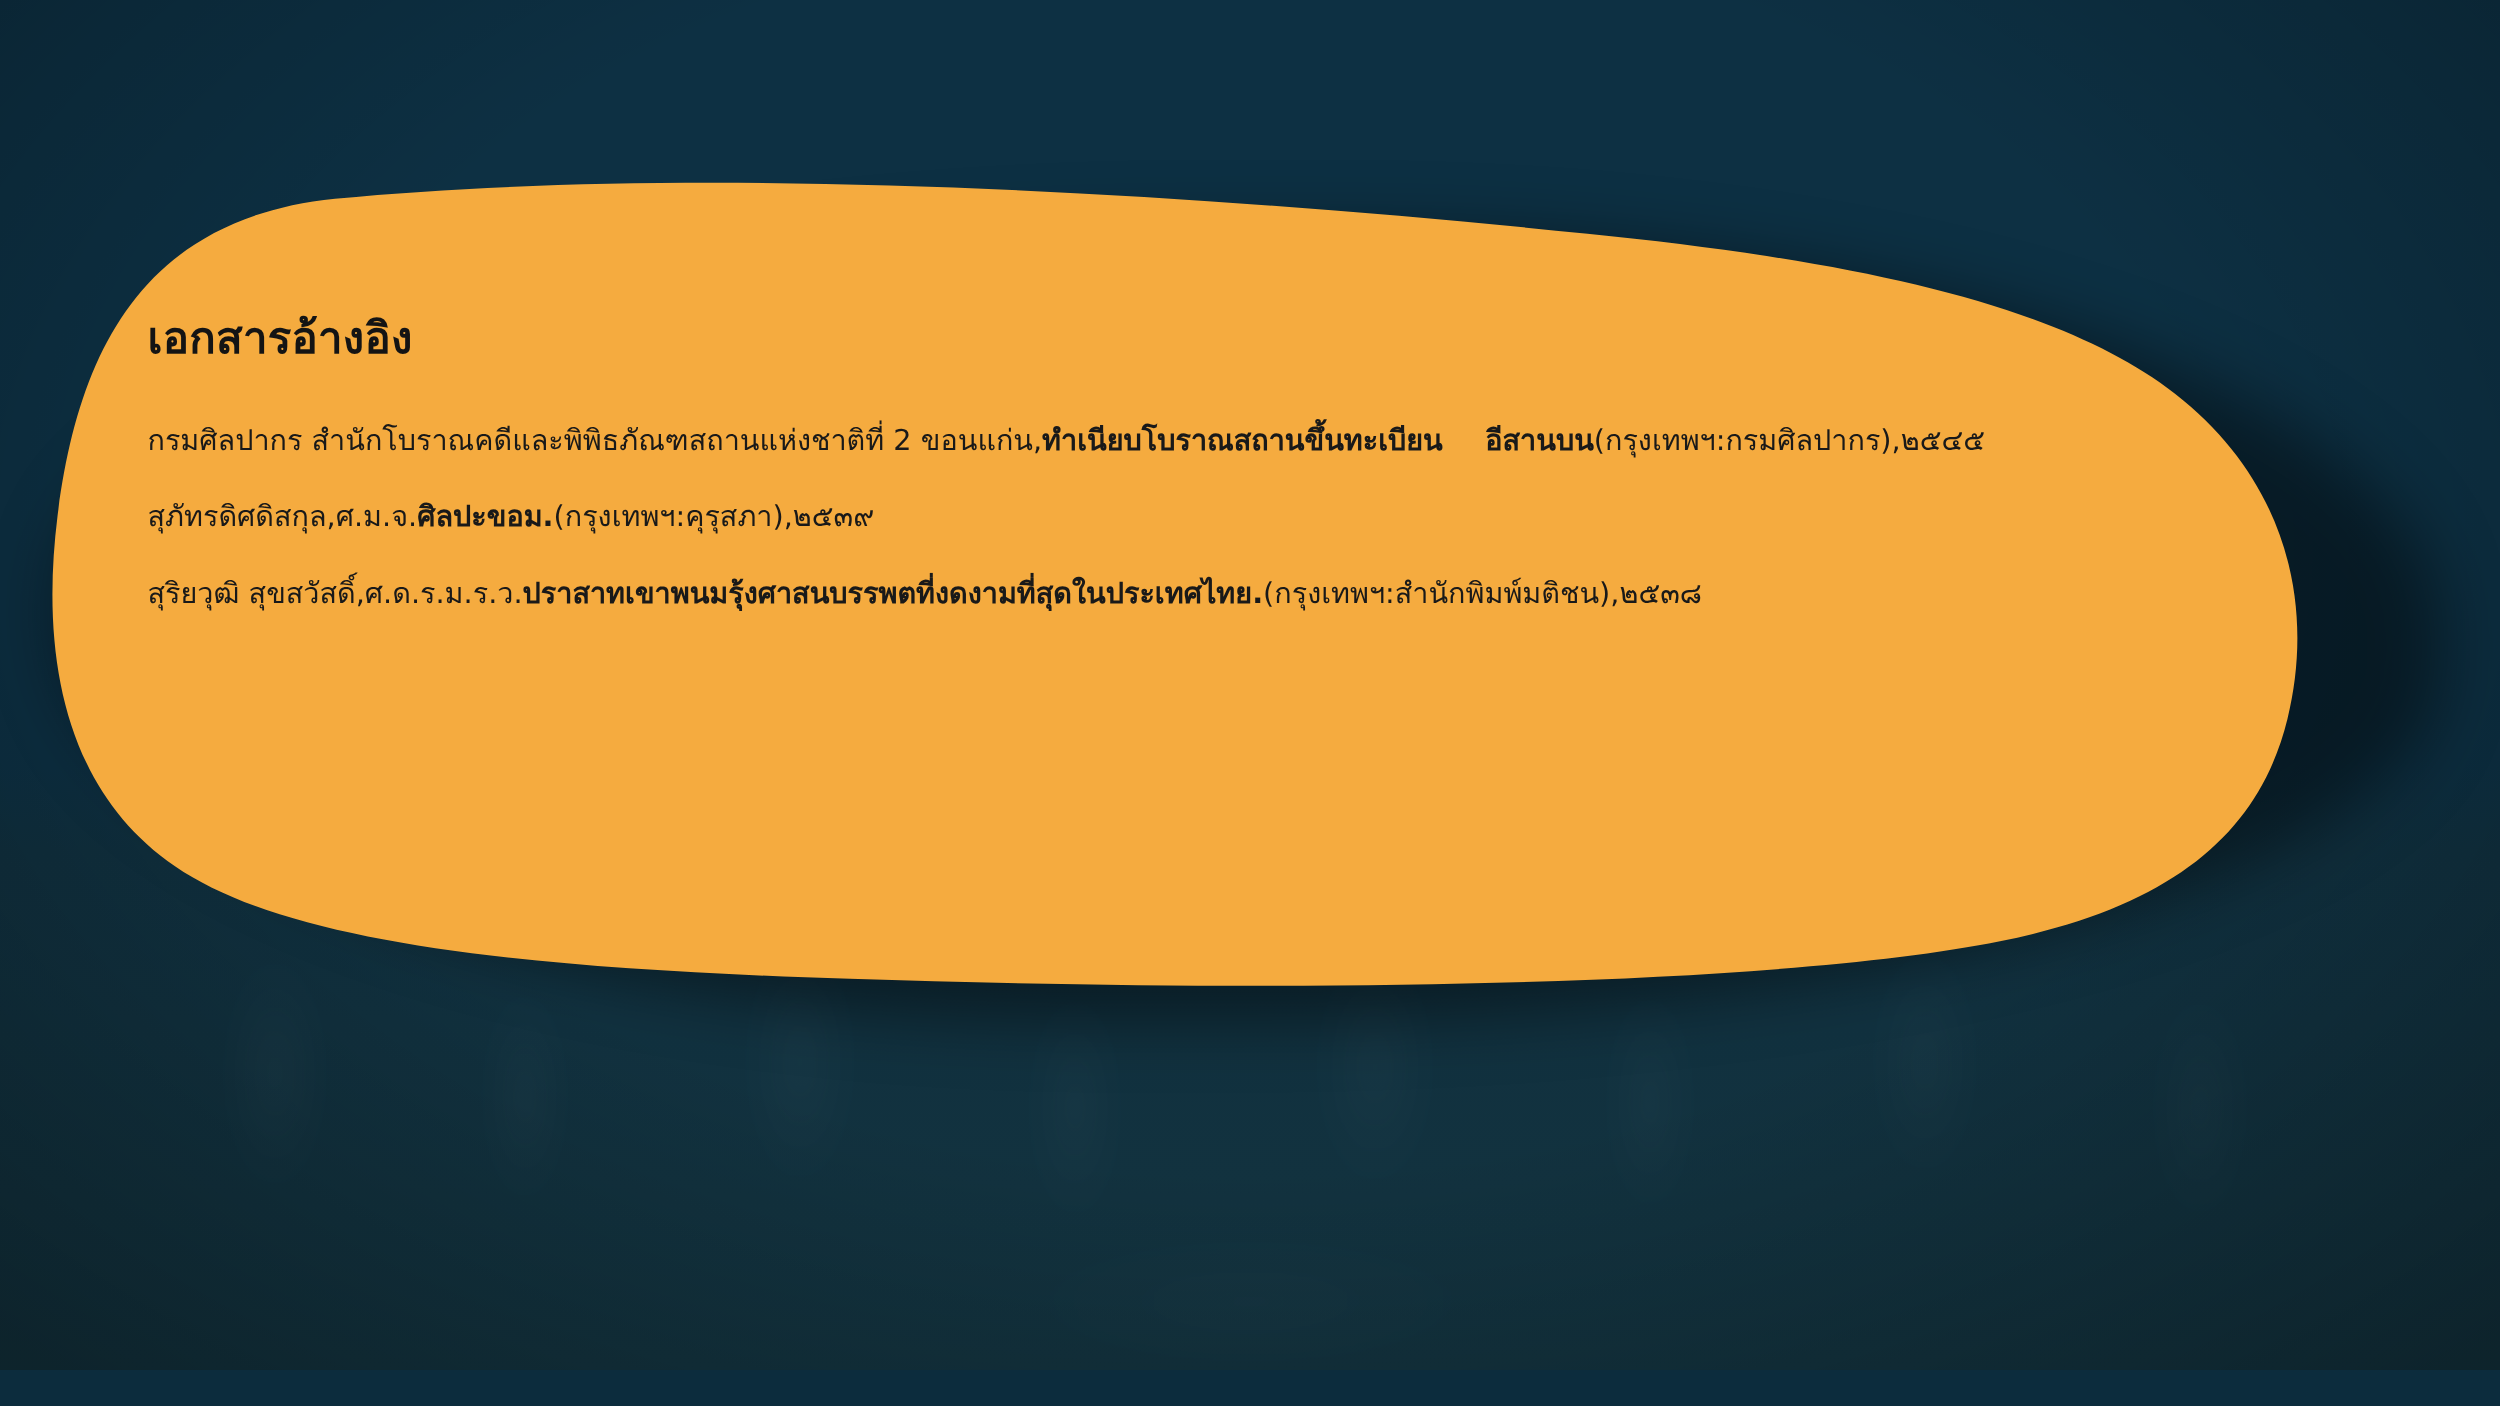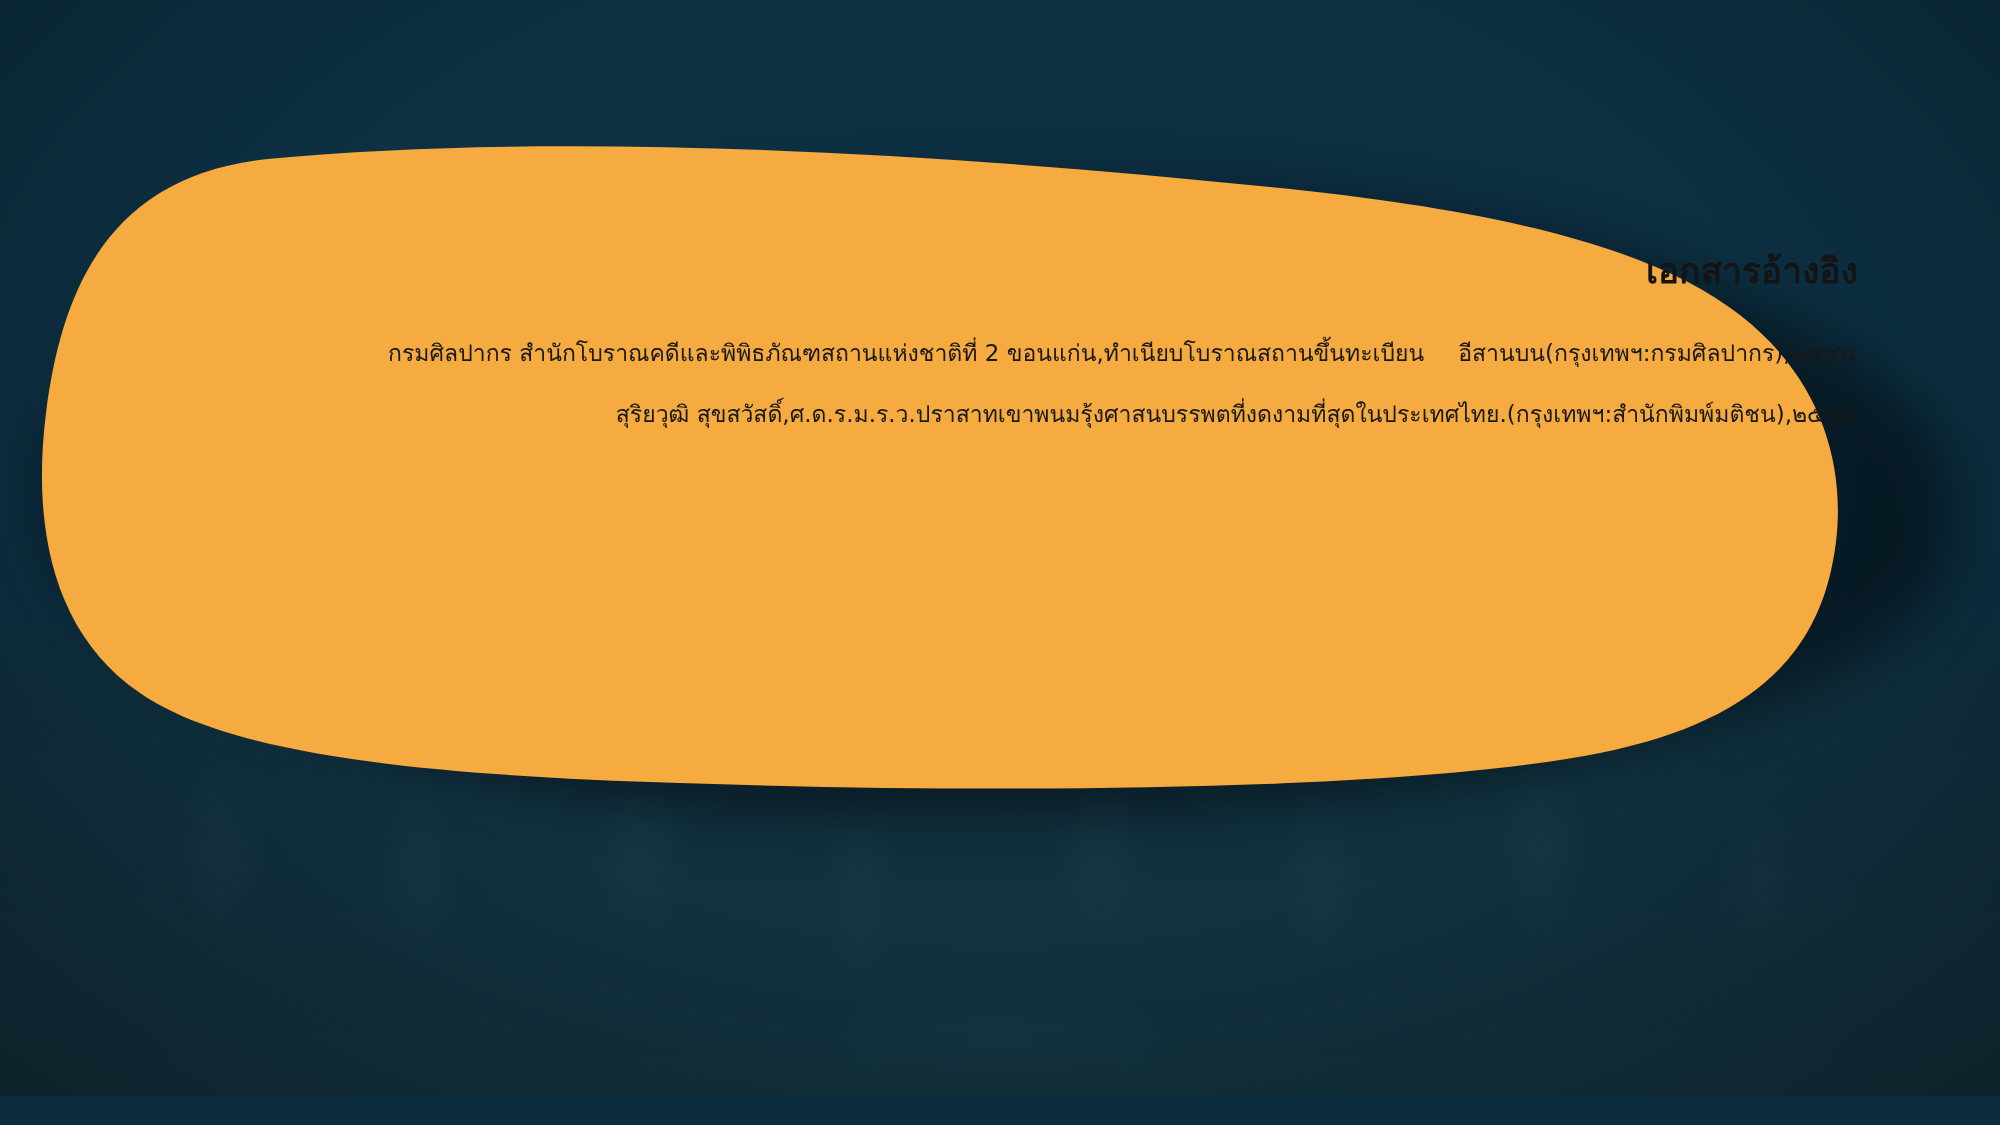--- a/index.html
+++ b/index.html
@@ -13,21 +13,20 @@
     overflow: hidden;
     font-family: "DejaVu Sans", "Liberation Sans", sans-serif;
   }
 
   #slide {
     position: relative;
     width: 2000px;
     height: 1096px;
     background: #0c2c3d;
     overflow: hidden;
-    text-align: right;
   }
 
   
   .bg-base {
     position: absolute;
     inset: 0;
     background: linear-gradient(to bottom, #0d3043 0%, #0d3043 56%, #10303f 62%, #13333f 100%);
   }
   .bg-carving {
     position: absolute;
@@ -98,21 +97,21 @@
     padding: 0;
   }
   .ref-item {
     font-size: 23px;
     color: #191919;
     line-height: 1.48;
     margin-bottom: 27px;
     text-indent: 0;
   }
   .ref-item:last-child { margin-bottom: 0; }
-  .ref-item b { font-weight: normal; }
+  .ref-item b { font-weight: bold; }
   .gap { display: inline-block; width: 34px; }
 </style>
 </head>
 <body>
 
 <div id="slide">
 
   <div class="bg-base"></div>
   <div class="bg-carving"></div>
   <div class="bg-vignette"></div>
@@ -137,20 +136,23 @@
 
     <h1 class="ref-title">เอกสารอ้างอิง</h1>
 
     <ul class="ref-list">
 
       <li class="ref-item">
         <span>กรมศิลปากร สำนักโบราณคดีและพิพิธภัณฑสถานแห่งชาติที่ 2 ขอนแก่น,</span><b>ทำเนียบโบราณสถานขึ้นทะเบียน</b><span class="gap"></span><b>อีสานบน</b><span>(กรุงเทพฯ:กรมศิลปากร),</span><span>๒๕๔๕</span>
       </li>
 
 
+      <li class="ref-item">
+        <span>สุภัทรดิศดิสกุล,ศ.ม.จ.</span><b>ศิลปะขอม.</b><span>(กรุงเทพฯ:คุรุสภา),</span><span>๒๕๓๙</span>
+      </li>
 
       <li class="ref-item">
         <span>สุริยวุฒิ สุขสวัสดิ์,ศ.ด.ร.ม.ร.ว.</span><b>ปราสาทเขาพนมรุ้งศาสนบรรพตที่งดงามที่สุดในประเทศไทย.</b><span>(กรุงเทพฯ:สำนักพิมพ์มติชน),</span><span>๒๕๓๘</span>
       </li>
 
 
     </ul>
   </div>
 
 </div>

